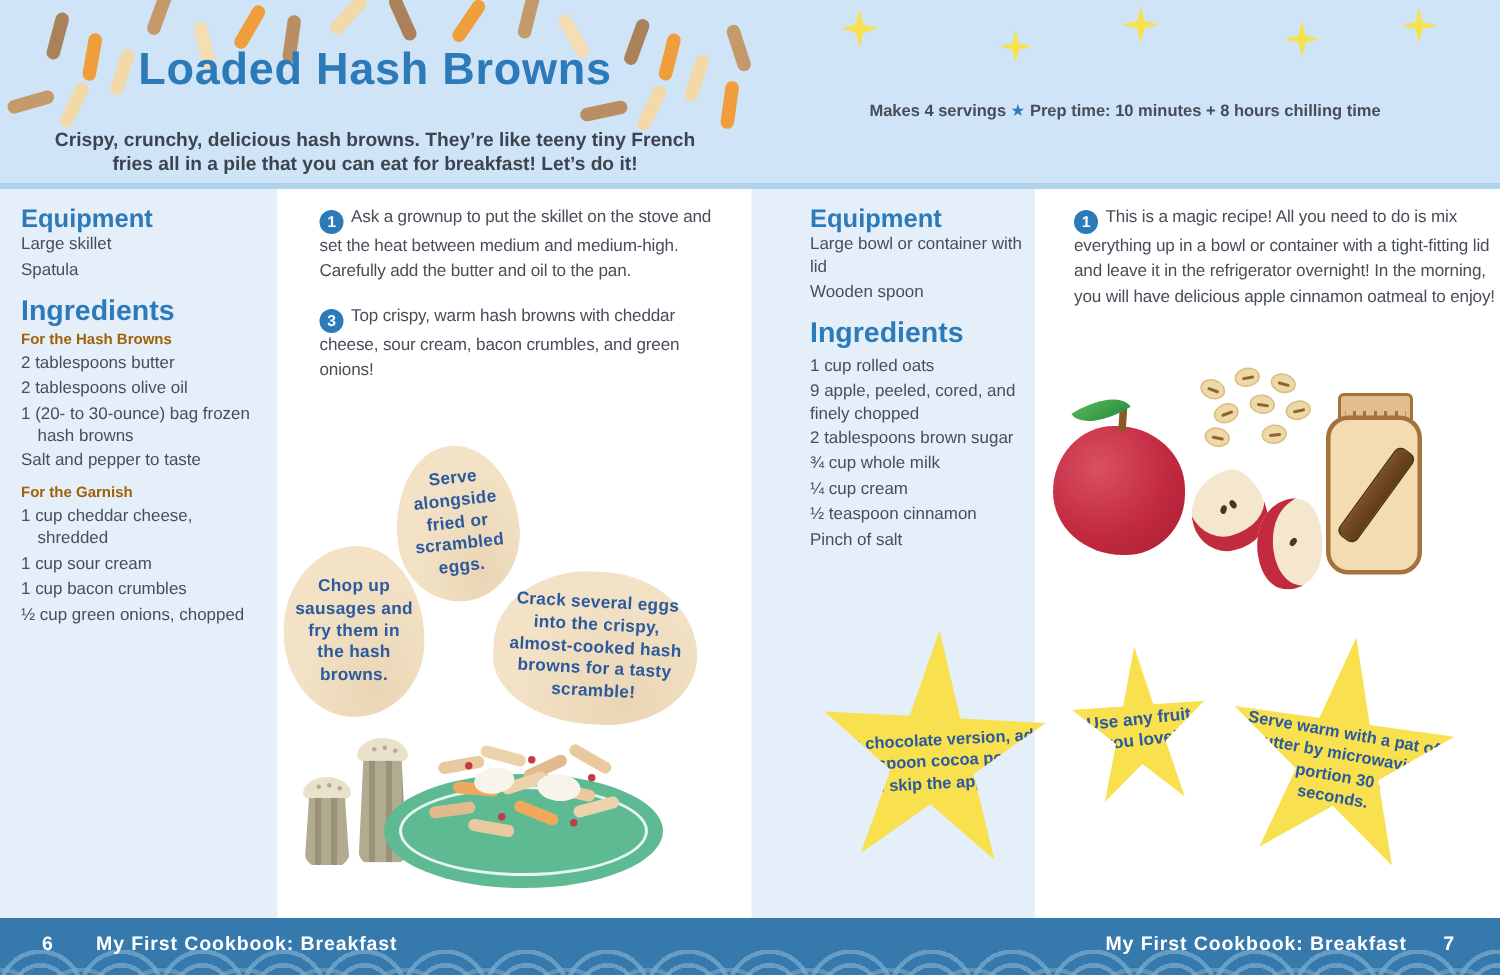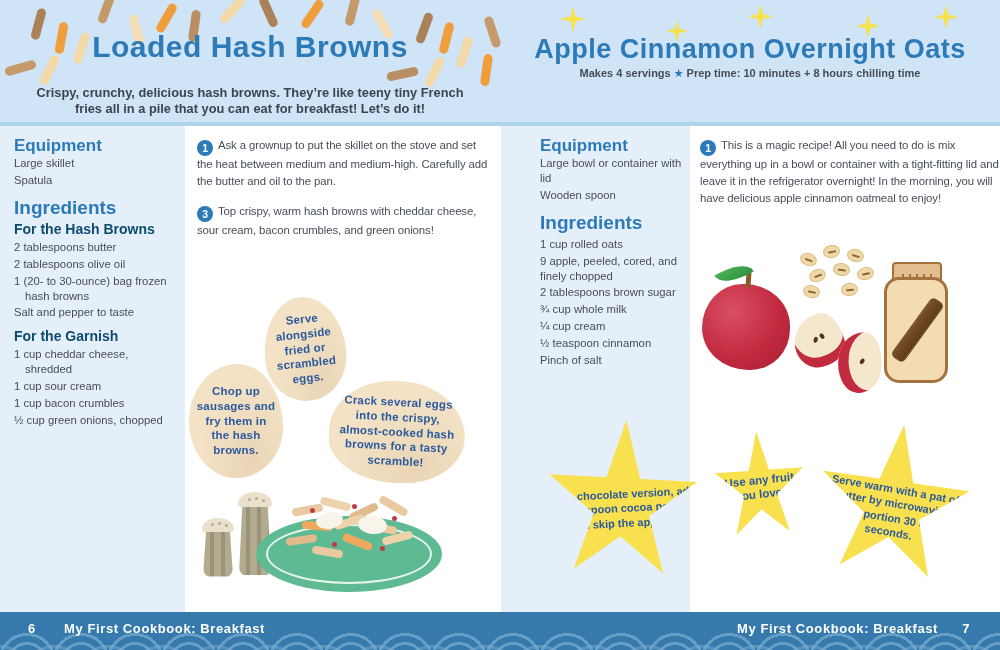--- a/index.html
+++ b/index.html
@@ -31,30 +31,30 @@
   .spr{position:absolute;width:9px;height:32px;border-radius:5px;}
   .sparkle{position:absolute;background:#f6e14f;
            clip-path:polygon(50% 0%,60% 40%,100% 50%,60% 60%,50% 100%,40% 60%,0% 50%,40% 40%);}
 
   
   .side-heading{font-weight:bold;color:#2d7ab8;}
   .h-equip{font-size:17px;}
   .h-ingr{font-size:19px;}
   .side-item{font-size:11.3px;color:#474e58;line-height:1.32;margin-bottom:2px;}
   .hang{padding-left:11px;text-indent:-11px;}
-  .group-title{font-size:14px;font-weight:bold;color:#0c4a6e;margin:8px 0 3px 0;}
+  .group-title{font-size:10px;font-weight:bold;color:#a16207;margin:8px 0 3px 0;}
   .left-side-inner{left:14px;top:136px;width:162px;}
   .right-side-inner{left:540px;top:136px;width:152px;}
   .mt6{margin-top:9px;}
 
   
   .steps-col{line-height:1.5;}
   .steps-left{left:197px;top:137px;width:294px;}
   .steps-right{left:700px;top:137px;width:300px;}
-  .step{font-size:11.4px;color:#474e58;margin:0 0 13px 0;letter-spacing:-.1px;}
+  .step{font-size:11.4px;color:#474e58;margin:0 0 13px 16px;letter-spacing:-.1px;}
   .badge{display:inline-block;width:16px;height:16px;border-radius:50%;background:#2d7ab8;
          color:#fff;font-size:10.5px;font-weight:bold;line-height:16px;text-align:center;
          margin-right:5px;vertical-align:-3px;}
 
   
   .blob{display:flex;align-items:center;justify-content:center;text-align:center;
         background:#f3e2c6;color:#2b5a9e;font-weight:bold;font-size:11.5px;line-height:1.28;
         letter-spacing:.2px;padding:6px;box-sizing:border-box;
         background-image:radial-gradient(ellipse at 65% 85%, rgba(180,140,80,.14), transparent 60%);}
   .blob1{left:264px;top:297px;width:82px;height:104px;border-radius:50% 50% 50% 50%/58% 55% 45% 42%;transform:rotate(-6deg);}
@@ -164,21 +164,20 @@
     <div class="sparkle" style="left:560px;top:6px;width:26px;height:26px;"></div>
     <div class="sparkle" style="left:666px;top:20px;width:22px;height:22px;"></div>
     <div class="sparkle" style="left:748px;top:4px;width:25px;height:25px;"></div>
     <div class="sparkle" style="left:856px;top:14px;width:24px;height:24px;"></div>
     <div class="sparkle" style="left:934px;top:5px;width:24px;height:24px;"></div>
   </div>
 
   <div class="abs recipe-title title-left">Loaded Hash Browns</div>
   <div class="abs descr descr-left">Crispy, crunchy, delicious hash browns. They’re like teeny tiny French fries all in a pile that you can eat for breakfast! Let’s do it!</div>
 
-  <div class="abs recipe-title title-right">Apple Cinnamon Overnight Oats</div>
   <div class="abs meta-line meta-right">
     <span>Makes 4 servings</span><span class="meta-star">★</span><span>Prep time: 10 minutes + 8 hours chilling time</span>
   </div>
 
   <div class="abs left-side-inner">
     <div class="side-heading h-equip">Equipment</div>
     <div class="side-item">Large skillet</div>
     <div class="side-item">Spatula</div>
     <div class="side-heading h-ingr mt6">Ingredients</div>
     <div class="group-title" style="margin-top:2px;">For the Hash Browns</div>

